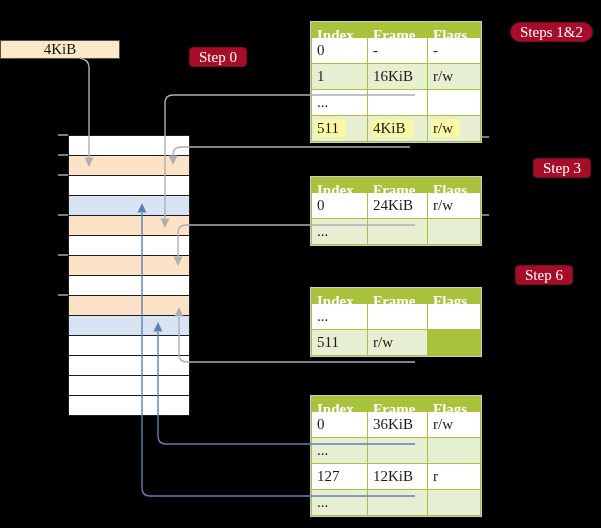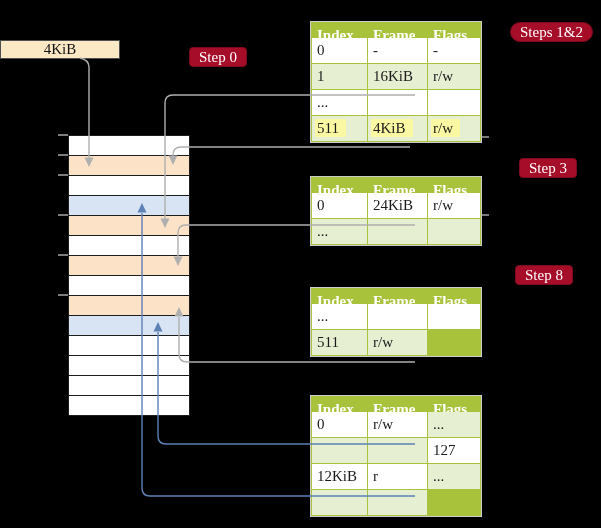--- a/index.html
+++ b/index.html
@@ -8,21 +8,21 @@
   
   .frame-box{position:absolute;left:0;top:40px;width:118px;height:17px;
              background:var(--cream);border:1px solid var(--cream-border);
              color:#111;font-size:15px;text-align:center;line-height:17px;}
   
   .badge{position:absolute;background:var(--badge-red);border:1px solid var(--badge-border);
          color:#fff;font-size:15px;line-height:16px;padding:1px 9px;border-radius:4px;
          white-space:nowrap;}
   #badge-step0{left:189px;top:47px;}
   #badge-steps12{left:510px;top:22px;border-radius:10px;}
-  #badge-step3{left:519px;top:158px;text-align:right;}
+  #badge-step3{left:533px;top:158px;text-align:right;}
   #badge-step4{left:515px;top:265px;}
   
   #memcol{position:absolute;left:68px;top:135px;width:120px;border:1px solid var(--mem-border);}
   .mcell{height:19px;border-bottom:1px solid var(--mem-border);background:#fff;}
   .mcell:last-child{border-bottom:none;}
   .mcell.peach{background:var(--peach);}
   .mcell.blue{background:var(--blue-cell);}
   .tick{position:absolute;left:58px;width:10px;height:2px;background:#7d7d7d;}
   
   .ptable{position:absolute;left:310px;display:grid;grid-template-columns:55px 59px 52px;
@@ -46,21 +46,21 @@
 
 <div id="stage">
 
   <div class="frame-box">
     <span>4KiB</span>
   </div>
 
   <div class="badge" id="badge-step0">Step 0</div>
   <div class="badge" id="badge-steps12">Steps 1&amp;2</div>
   <div class="badge" id="badge-step3">Step 3</div>
-  <div class="badge" id="badge-step4">Step 8</div>
+  <div class="badge" id="badge-step4">Step 6</div>
 
   <div id="memcol">
       <div class="mcell"></div>
       <div class="mcell peach"></div>
       <div class="mcell"></div>
       <div class="mcell blue"></div>
       <div class="mcell peach"></div>
       <div class="mcell"></div>
       <div class="mcell peach"></div>
       <div class="mcell"></div>
@@ -108,20 +108,21 @@
       <div class="cell"></div>
       <div class="cell"></div>
       <div class="cell shade">511</div>
       <div class="cell shade">r/w</div>
     </div>
   <div class="ptable" id="ptable-4">
       <div class="hcell">Index</div>
       <div class="hcell">Frame</div>
       <div class="hcell">Flags</div>
       <div class="cell">0</div>
+      <div class="cell">36KiB</div>
       <div class="cell">r/w</div>
       <div class="cell shade">...</div>
       <div class="cell shade"></div>
       <div class="cell shade"></div>
       <div class="cell">127</div>
       <div class="cell">12KiB</div>
       <div class="cell">r</div>
       <div class="cell shade">...</div>
       <div class="cell shade"></div>
       <div class="cell shade"></div>

